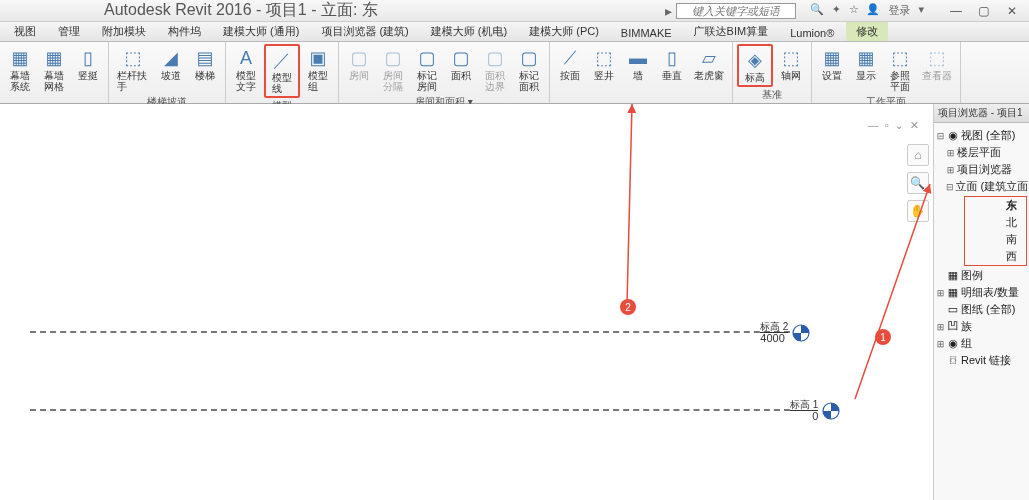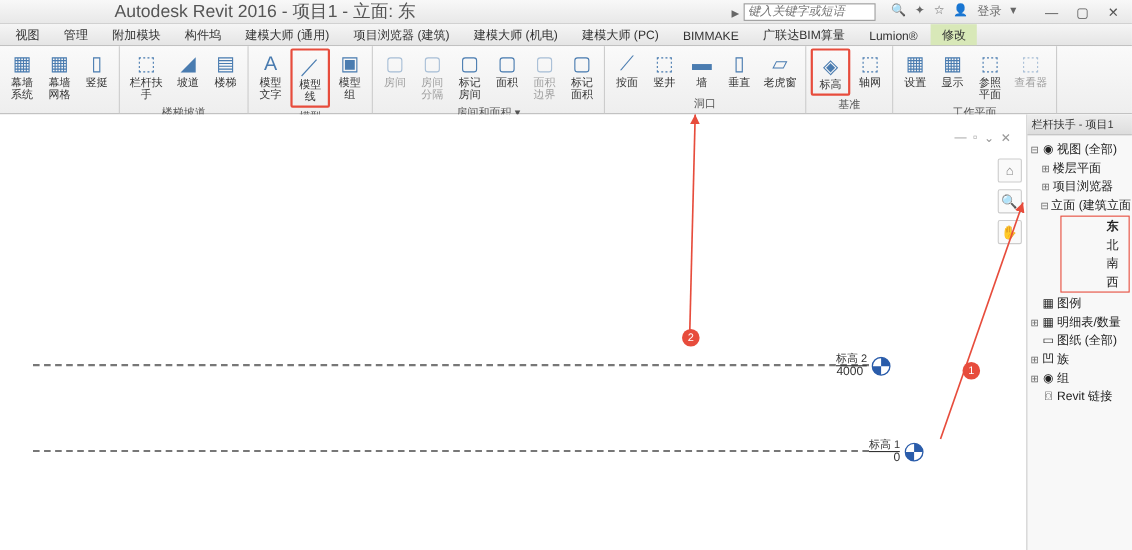--- a/index.html
+++ b/index.html
@@ -1,34 +1,34 @@
 <!DOCTYPE html>
 <html><head>
 <meta charset="utf-8">
 <style>
 *{box-sizing:border-box;margin:0;padding:0;font-family:"Microsoft YaHei",Arial,sans-serif;font-size:11px}
 body{background:#fff;width:1029px;height:500px;overflow:hidden;position:relative}
 .title-bar{height:22px;background:linear-gradient(#f8f8f8,#e8e8e8);border-bottom:1px solid #ccc;display:flex;align-items:center;padding:0 4px}
 .title-bar .app-title{color:#555;font-size:16px;padding-left:100px}
 .title-bar .search-area{margin-left:auto;display:flex;align-items:center;gap:4px}
-.title-bar input{width:120px;height:16px;border:1px solid #999;font-size:11px;padding:0 3px;font-style:italic;color:#888}
+.title-bar input{width:120px;height:16px;border:1px solid #999;font-size:11px;padding:0 15px;font-style:italic;color:#888}
 .title-bar .arrow{color:#666;font-size:14px}
 .title-bar .sysicons{display:flex;gap:8px;margin-left:10px;color:#666}
 .title-bar .winbtns{margin-left:15px;display:flex;gap:2px}
 .title-bar .winbtn{width:26px;height:18px;display:flex;align-items:center;justify-content:center;color:#555;font-size:12px}
 .menu-bar{height:20px;background:linear-gradient(#f5f5f5,#e5e5e5);border-bottom:1px solid #bbb;display:flex;align-items:flex-end;padding:0 4px;gap:2px}
 .menu-bar .tab{padding:2px 10px;color:#333;font-size:11px}
 .menu-bar .tab.hl{background:#d8e8b8}
 .ribbon{height:62px;background:linear-gradient(#fafafa,#eee);border-bottom:1px solid #aaa;display:flex}
 .ribbon-group{display:flex;flex-direction:column;border-right:1px solid #ccc;padding:2px 4px}
 .ribbon-group .items{display:flex;gap:2px;flex:1}
 .ribbon-group .group-label{text-align:center;color:#555;font-size:10px;padding-top:1px}
 .ribbon-item{display:flex;flex-direction:column;align-items:center;justify-content:flex-start;padding:2px 4px;min-width:28px}
 .ribbon-item .icon{width:24px;height:24px;display:flex;align-items:center;justify-content:center;color:#4a7cb0;font-size:18px}
-.ribbon-item .lbl{font-size:10px;color:#333;text-align:center;line-height:11px;max-width:32px}
+.ribbon-item .lbl{font-size:10px;color:#333;line-height:11px;max-width:32px}
 .ribbon-item.highlight{border:2px solid #e74c3c;border-radius:2px}
 .ribbon-item.dim{opacity:.45}
 .canvas-area{position:absolute;top:104px;left:0;right:0;bottom:0;background:#fff}
 .view-controls{position:absolute;right:100px;top:40px;display:flex;flex-direction:column;gap:6px;align-items:center}
 .view-controls .vc{width:22px;height:22px;border:1px solid #ccc;border-radius:2px;display:flex;align-items:center;justify-content:center;color:#888;font-size:12px;background:#fafafa}
 .level-line{position:absolute;left:30px;width:760px;border-top:2px dashed #777}
 .level-marker{position:absolute;display:flex;align-items:center;gap:4px}
 .level-marker .txt{font-size:10px;color:#333;text-align:right;line-height:11px}
 .level-marker .sym{width:18px;height:18px}
 .browser{position:absolute;right:0;top:104px;bottom:0;width:96px;background:#f8f8f8;border-left:1px solid #ccc}
@@ -183,21 +183,20 @@
         </div>
         <div class="ribbon-item">
           <div class="icon">▯</div>
           <div class="lbl">垂直</div>
         </div>
         <div class="ribbon-item">
           <div class="icon">▱</div>
           <div class="lbl">老虎窗</div>
         </div>
       </div>
-      <div class="group-label">洞口</div>
     </div>
     <div class="ribbon-group">
       <div class="items">
         <div class="ribbon-item highlight">
           <div class="icon">◈</div>
           <div class="lbl">标高</div>
         </div>
         <div class="ribbon-item">
           <div class="icon">⬚</div>
           <div class="lbl">轴网</div>
@@ -269,21 +268,21 @@
       </defs>
       <line x1="627" y1="200" x2="632" y2="0" stroke="#e74c3c" stroke-width="1.5" marker-end="url(#arrR)"></line>
       <line x1="855" y1="295" x2="930" y2="80" stroke="#e74c3c" stroke-width="1.5" marker-end="url(#arrR)"></line>
     </svg>
     <div class="anno-badge" style="left:620px;top:195px">2</div>
     <div class="anno-badge" style="left:875px;top:225px">1</div>
   </div>
 </div>
 
 <div class="browser">
-  <div class="browser-header">栏杆扶手 - 项目1</div>
+  <div class="browser-header">项目浏览器 - 项目1</div>
   <div class="browser-tree" id="tree">
       <div class="tree-node l1">
         <span class="exp ti">⊟</span>
         <span class="ti">◉</span>
         <span>视图 (全部)</span>
       </div>
       <div class="tree-node l2">
         <span class="exp ti">⊞</span>
         <span>楼层平面</span>
       </div>

